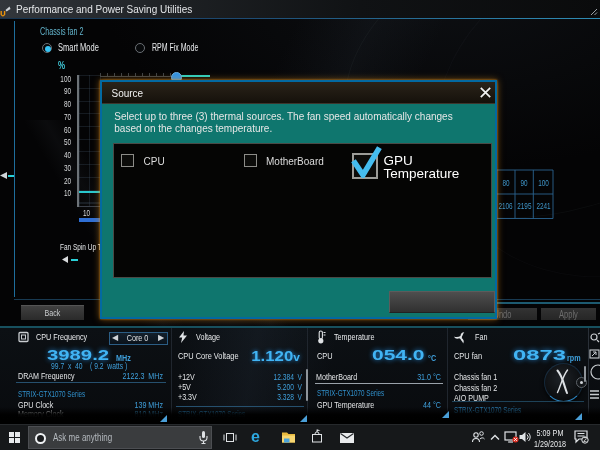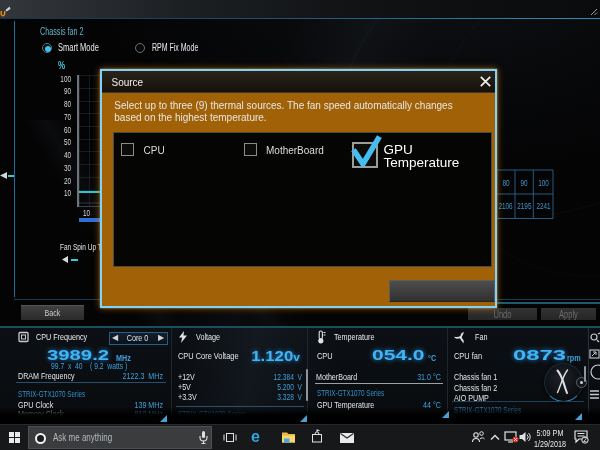--- a/index.html
+++ b/index.html
@@ -29,20 +29,21 @@
     linear-gradient(55deg,rgba(60,66,74,0) 64%,rgba(60,66,74,0.10) 67%,rgba(60,66,74,0) 70%);"></div>
 
   <div class="abs" style="left:340px;top:-70px;width:420px;height:280px;border-radius:50%;border:1.5px solid rgba(140,150,160,0.06);transform:rotate(-16deg);"></div>
   <div class="abs" style="left:430px;top:-50px;width:380px;height:320px;border-radius:50%;border:1px solid rgba(140,150,160,0.045);transform:rotate(-24deg);"></div>
 
   <div class="abs" style="left:0;top:0;width:600px;height:18px;background:linear-gradient(to right,#33373c 0%,#1d2023 30%,#101214 60%,#0a0b0c 100%);"></div>
   <svg class="abs" style="left:0;top:4px" width="14" height="13" viewBox="0 0 14 13">
     <path d="M1.2 7 L1.2 10.5 Q2.9 13.2 4.6 10.5 L4.6 7" fill="none" stroke="#e8920c" stroke-width="1.4"></path>
     <path d="M5.5 6 L9.5 2.5 L10.5 5 L6.5 7.5 Z" fill="#cfd4d8"></path>
   </svg>
+  <div class="txt" style="left:16px;top:3.5px;font-size:10px;color:#e4e6e8;">Performance and Power Saving Utilities</div>
   <div class="abs" style="left:0;top:18px;width:600px;height:1px;background:linear-gradient(to right,#16334e,#1d4a72 40%,#2b7fa8 85%,#2f8cb4);"></div>
 
   <svg class="abs" style="left:590px;top:8px" width="8" height="8" viewBox="0 0 8 8">
     <path d="M7 1 L1 7 M7 4.5 L4.5 7" stroke="#9aa0a6" stroke-width="1"></path>
   </svg>
 
   <div class="abs" style="left:14px;top:21px;width:1px;height:276px;background:#1e6e9c;"></div>
   <div class="abs" style="left:0;top:172px;width:7px;height:7px;background:#cfd4d8;clip-path:polygon(100% 0,100% 100%,0 50%);"></div>
   <div class="abs" style="left:8px;top:174.5px;width:6px;height:2px;background:#2ad0d8;"></div>
 
@@ -209,28 +210,28 @@
     <path d="M1 61 L10 61 M1 64.5 L10 64.5 M1 68 L10 68" stroke="#c8ccd0" stroke-width="1.3"></path>
   </svg>
 
   <div class="abs" style="left:0;top:407px;width:600px;height:17px;background:linear-gradient(rgba(0,0,0,0),rgba(0,0,0,0.95) 45%,#000 70%);"></div>
 
   <div class="abs" style="left:160px;top:415px;width:7px;height:7px;background:#4a9fd8;clip-path:polygon(100% 0,100% 100%,0 100%);"></div>
   <div class="abs" style="left:300px;top:415px;width:7px;height:7px;background:#4a9fd8;clip-path:polygon(100% 0,100% 100%,0 100%);"></div>
   <div class="abs" style="left:442px;top:411px;width:7px;height:7px;background:#4a9fd8;clip-path:polygon(100% 0,100% 100%,0 100%);"></div>
   <div class="abs" style="left:575px;top:413px;width:7px;height:7px;background:#4a9fd8;clip-path:polygon(100% 0,100% 100%,0 100%);"></div>
 
-  <div class="abs" style="left:100px;top:69px;width:393px;height:235px;border:2px solid #7dd3fc;background:#a16207;box-shadow:0 0 7px rgba(235,150,30,0.55),0 0 2px rgba(235,150,30,0.8);">
+  <div class="abs" style="left:100px;top:80px;width:393px;height:235px;border:2px solid #0369a1;background:#0f766e;box-shadow:0 0 7px rgba(235,150,30,0.55),0 0 2px rgba(235,150,30,0.8);">
     <div class="abs" style="left:0;top:0;width:100%;height:21px;background:linear-gradient(#2a2319,#15110b);border-bottom:1px solid #3c372e;"></div>
     <div class="txt" style="left:9.5px;top:6px;font-size:10px;color:#f0f0f0;">Source</div>
     <svg class="abs" style="left:378px;top:4.5px" width="11" height="11" viewBox="0 0 11 11">
       <path d="M0.8 0.8 L10.2 10.2 M10.2 0.8 L0.8 10.2" stroke="#f2f2f2" stroke-width="1.7"></path>
     </svg>
-    <div class="txt" style="left:12.3px;top:29px;font-size:10px;color:#e6e6e6;">Select up to three (9) thermal sources. The fan speed automatically changes</div>
-    <div class="txt" style="left:12.3px;top:40.5px;font-size:10px;color:#e6e6e6;">based on the highest temperature.</div>
+    <div class="txt" style="left:12.3px;top:29px;font-size:10px;color:#e6e6e6;">Select up to three (3) thermal sources. The fan speed automatically changes</div>
+    <div class="txt" style="left:12.3px;top:40.5px;font-size:10px;color:#e6e6e6;">based on the changes temperature.</div>
 
     <div class="abs" style="left:10.5px;top:60.5px;width:377px;height:133px;border:1px solid #4a4a46;background:#050504;"></div>
 
     <div class="abs" style="left:19px;top:72px;width:11px;height:11px;border:1.5px solid #8c8c88;background:#0c0c0a;"></div>
     <div class="txt" style="left:41.5px;top:73.5px;font-size:10px;color:#dcdcdc;">CPU</div>
 
     <div class="abs" style="left:142px;top:72px;width:11px;height:11px;border:1.5px solid #8c8c88;background:#0c0c0a;"></div>
     <div class="txt" style="left:164px;top:73.5px;font-size:10px;color:#dcdcdc;">MotherBoard</div>
 
     <div class="abs" style="left:249.5px;top:70.5px;width:22px;height:22px;border:2px solid #9c9c98;background:#0c0c0a;"></div>

